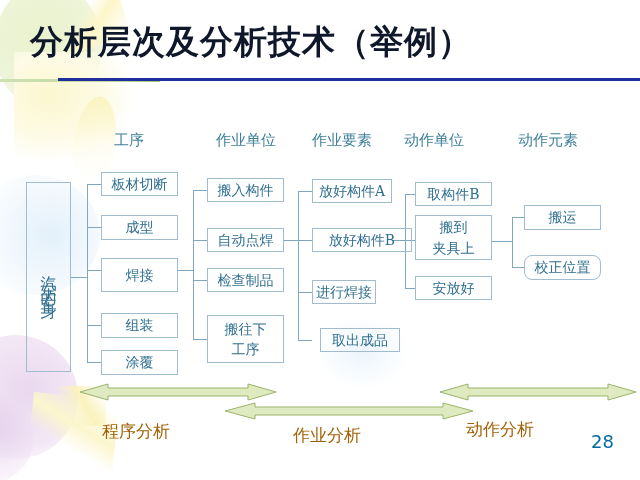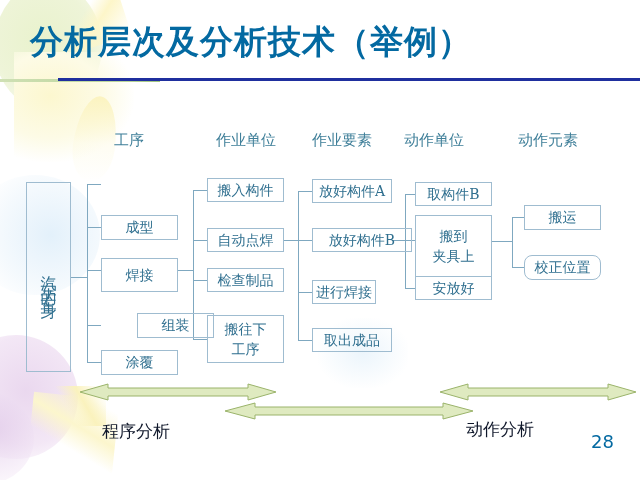--- a/index.html
+++ b/index.html
@@ -71,21 +71,21 @@
     background: radial-gradient(ellipse at 50% 50%, rgba(228,241,250,0.7) 0%, rgba(255,255,255,0) 75%);
   }
 
   
   .title {
     position: absolute;
     left: 30px; top: 20px;
     font-family: "DejaVu Serif", "Liberation Serif", serif;
     font-size: 33px;
     font-weight: bold;
-    color: #0369a1;
+    color: #0f172a;
     letter-spacing: 1px;
     white-space: nowrap;
   }
   .title-rule-green {
     position: absolute;
     left: 0px; top: 79px;
     width: 160px; height: 3px;
     background: linear-gradient(90deg, #cfe0b4 0%, #b9d49a 80%, #9dc27e 100%);
   }
   .title-rule-blue {
@@ -139,21 +139,21 @@
   .ln-v { width: 1px; }
 
   
   .arrow { position: absolute; }
   .arrow svg { display: block; }
 
   .arrow-label {
     position: absolute;
     font-family: "DejaVu Serif", "Liberation Serif", serif;
     font-size: 17px;
-    color: #0f172a;
+    color: #a16207;
     white-space: nowrap;
   }
 
   .page-num {
     position: absolute;
     right: 26px; bottom: 28px;
     font-family: "DejaVu Sans", "Liberation Sans", sans-serif;
     font-size: 18px;
     color: #0369a1;
   }
@@ -212,38 +212,39 @@
   <div class="ln ln-h" style="left:405px; top:240px; width:10px;"></div>
   <div class="ln ln-h" style="left:405px; top:288px; width:10px;"></div>
 
   <div class="ln ln-h" style="left:492px; top:241px; width:20px;"></div>
   <div class="ln ln-v" style="left:512px; top:217px; height:50px;"></div>
   <div class="ln ln-h" style="left:512px; top:217px; width:12px;"></div>
   <div class="ln ln-h" style="left:512px; top:267px; width:12px;"></div>
 
   <div class="box root" style="left:26px; top:182px; width:45px; height:190px;">汽车的车身</div>
 
+  <div class="box" style="left:101px; top:172px; width:77px; height:24px;">板材切断</div>
   <div class="box" style="left:101px; top:215px; width:77px; height:25px;">成型</div>
   <div class="box" style="left:101px; top:258px; width:77px; height:34px;">焊接</div>
-  <div class="box" style="left:101px; top:313px; width:77px; height:25px;margin-left:36px;">组装</div>
+  <div class="box" style="left:101px; top:313px; width:77px; height:25px;">组装</div>
   <div class="box" style="left:101px; top:350px; width:77px; height:25px;">涂覆</div>
 
   <div class="box" style="left:207px; top:178px; width:77px; height:24px;">搬入构件</div>
   <div class="box" style="left:207px; top:228px; width:77px; height:24px;">自动点焊</div>
   <div class="box" style="left:207px; top:268px; width:77px; height:24px;">检查制品</div>
   <div class="box" style="left:207px; top:315px; width:77px; height:48px;">搬往下
 工序</div>
 
   <div class="box" style="left:312px; top:179px; width:80px; height:24px;">放好构件A</div>
   <div class="box" style="left:312px; top:228px; width:100px; height:24px;">放好构件B</div>
   <div class="box" style="left:312px; top:280px; width:64px; height:24px;">进行焊接</div>
-  <div class="box" style="left:312px; top:328px; width:80px; height:24px;">取出成品</div>
+  <div class="box" style="left:320px; top:328px; width:80px; height:24px;">取出成品</div>
 
   <div class="box" style="left:415px; top:182px; width:77px; height:24px;">取构件B</div>
-  <div class="box" style="left:415px; top:215px; width:77px; height:62px;">搬到
+  <div class="box" style="left:415px; top:215px; width:77px; height:45px;">搬到
 夹具上</div>
   <div class="box" style="left:415px; top:276px; width:77px; height:24px;">安放好</div>
 
   <div class="box" style="left:524px; top:205px; width:77px; height:25px;">搬运</div>
   <div class="box" style="left:524px; top:255px; width:77px; height:25px;border-radius:8px;">校正位置</div>
 
   <div class="arrow" style="left:80px; top:382px;">
     <svg width="196" height="20" viewBox="0 0 196 20">
       <polygon points="0,10 28,2 28,6 168,6 168,2 196,10 168,18 168,14 28,14 28,18" fill="#dfeac0" stroke="#9ab36a" stroke-width="1"></polygon>
     </svg>
@@ -253,17 +254,18 @@
       <polygon points="0,10 30,2 30,6 218,6 218,2 248,10 218,18 218,14 30,14 30,18" fill="#dfeac0" stroke="#9ab36a" stroke-width="1"></polygon>
     </svg>
   </div>
   <div class="arrow" style="left:440px; top:382px;">
     <svg width="196" height="20" viewBox="0 0 196 20">
       <polygon points="0,10 28,2 28,6 168,6 168,2 196,10 168,18 168,14 28,14 28,18" fill="#dfeac0" stroke="#9ab36a" stroke-width="1"></polygon>
     </svg>
   </div>
 
   <div class="arrow-label" style="left:102px; top:420px;">程序分析</div>
+  <div class="arrow-label" style="left:293px; top:424px;">作业分析</div>
   <div class="arrow-label" style="left:466px; top:418px;">动作分析</div>
 
   <div class="page-num">28</div>
 
 </div>
 
 </body></html>

